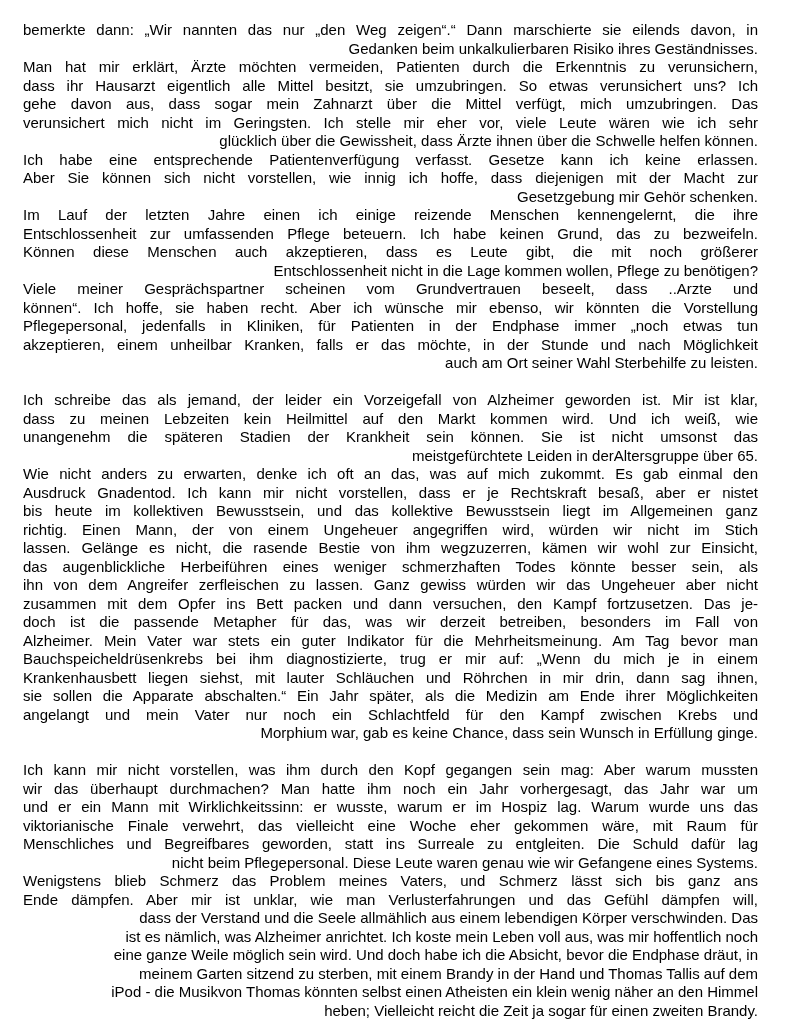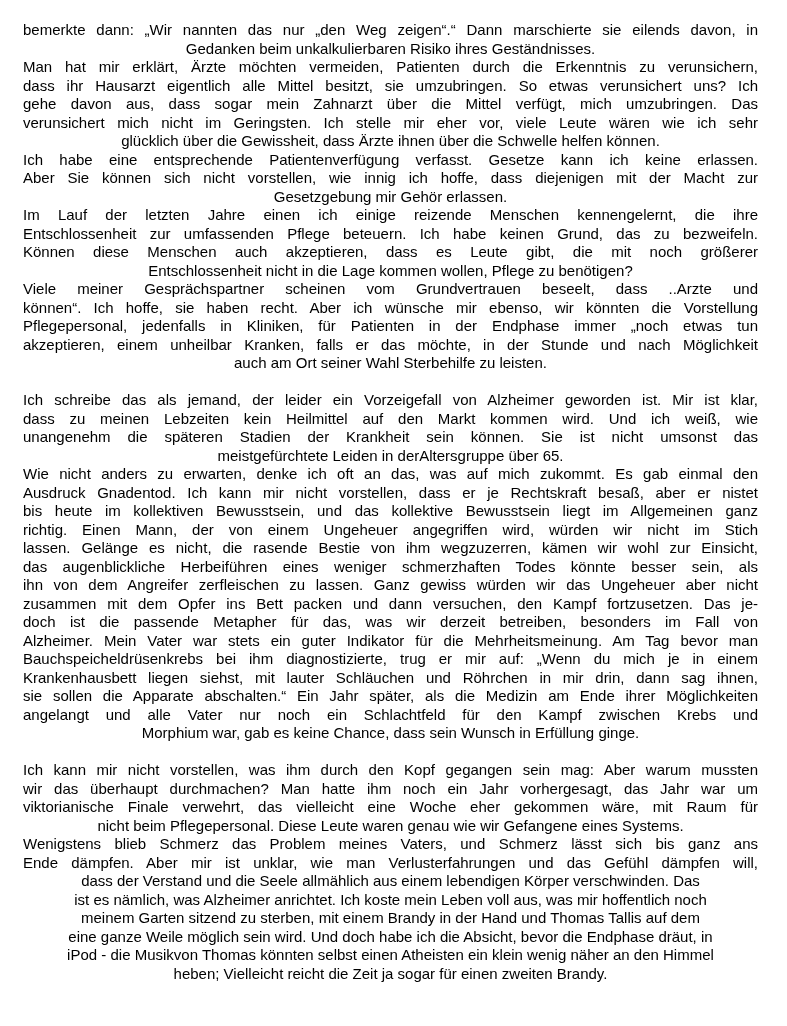--- a/index.html
+++ b/index.html
@@ -16,41 +16,41 @@
     font-family: Liberation Sans, sans-serif;
     font-size: 15px;
     color: #000000;
     -webkit-font-smoothing: none;
   }
   .ln {
     height: 18.5px;
     line-height: 18.5px;
     overflow: hidden;
     white-space: normal;
-    text-align: center;
+    text-align: right;
   }
   .ln.j {
     text-align: justify;
     text-align-last: justify;
   }
 </style>
 </head>
 <body>
 
 <div class="page">
   <div class="ln j">bemerkte dann: „Wir nannten das nur „den Weg zeigen“.“ Dann marschierte sie eilends davon, in</div>
   <div class="ln">Gedanken beim unkalkulierbaren Risiko ihres Geständnisses.</div>
   <div class="ln j">Man hat mir erklärt, Ärzte möchten vermeiden, Patienten durch die Erkenntnis zu verunsichern,</div>
   <div class="ln j">dass ihr Hausarzt eigentlich alle Mittel besitzt, sie umzubringen. So etwas verunsichert uns? Ich</div>
   <div class="ln j">gehe davon aus, dass sogar mein Zahnarzt über die Mittel verfügt, mich umzubringen. Das</div>
   <div class="ln j">verunsichert mich nicht im Geringsten. Ich stelle mir eher vor, viele Leute wären wie ich sehr</div>
   <div class="ln">glücklich über die Gewissheit, dass Ärzte ihnen über die Schwelle helfen können.</div>
   <div class="ln j">Ich habe eine entsprechende Patientenverfügung verfasst. Gesetze kann ich keine erlassen.</div>
   <div class="ln j">Aber Sie können sich nicht vorstellen, wie innig ich hoffe, dass diejenigen mit der Macht zur</div>
-  <div class="ln">Gesetzgebung mir Gehör erlassen.</div>
+  <div class="ln">Gesetzgebung mir Gehör schenken.</div>
   <div class="ln j">Im Lauf der letzten Jahre einen ich einige reizende Menschen kennengelernt, die ihre</div>
   <div class="ln j">Entschlossenheit zur umfassenden Pflege beteuern. Ich habe keinen Grund, das zu bezweifeln.</div>
   <div class="ln j">Können diese Menschen auch akzeptieren, dass es Leute gibt, die mit noch größerer</div>
   <div class="ln">Entschlossenheit nicht in die Lage kommen wollen, Pflege zu benötigen?</div>
   <div class="ln j">Viele meiner Gesprächspartner scheinen vom Grundvertrauen beseelt, dass ..Arzte und</div>
   <div class="ln j">können“. Ich hoffe, sie haben recht. Aber ich wünsche mir ebenso, wir könnten die Vorstellung</div>
   <div class="ln j">Pflegepersonal, jedenfalls in Kliniken, für Patienten in der Endphase immer „noch etwas tun</div>
   <div class="ln j">akzeptieren, einem unheilbar Kranken, falls er das möchte, in der Stunde und nach Möglichkeit</div>
   <div class="ln">auch am Ort seiner Wahl Sterbehilfe zu leisten.</div>
   <div class="ln"></div>
@@ -64,28 +64,30 @@
   <div class="ln j">richtig. Einen Mann, der von einem Ungeheuer angegriffen wird, würden wir nicht im Stich</div>
   <div class="ln j">lassen. Gelänge es nicht, die rasende Bestie von ihm wegzuzerren, kämen wir wohl zur Einsicht,</div>
   <div class="ln j">das augenblickliche Herbeiführen eines weniger schmerzhaften Todes könnte besser sein, als</div>
   <div class="ln j">ihn von dem Angreifer zerfleischen zu lassen. Ganz gewiss würden wir das Ungeheuer aber nicht</div>
   <div class="ln j">zusammen mit dem Opfer ins Bett packen und dann versuchen, den Kampf fortzusetzen. Das je-</div>
   <div class="ln j">doch ist die passende Metapher für das, was wir derzeit betreiben, besonders im Fall von</div>
   <div class="ln j">Alzheimer. Mein Vater war stets ein guter Indikator für die Mehrheitsmeinung. Am Tag bevor man</div>
   <div class="ln j">Bauchspeicheldrüsenkrebs bei ihm diagnostizierte, trug er mir auf: „Wenn du mich je in einem</div>
   <div class="ln j">Krankenhausbett liegen siehst, mit lauter Schläuchen und Röhrchen in mir drin, dann sag ihnen,</div>
   <div class="ln j">sie sollen die Apparate abschalten.“ Ein Jahr später, als die Medizin am Ende ihrer Möglichkeiten</div>
-  <div class="ln j">angelangt und alle Vater nur noch ein Schlachtfeld für den Kampf zwischen Krebs und</div>
+  <div class="ln j">angelangt und mein Vater nur noch ein Schlachtfeld für den Kampf zwischen Krebs und</div>
   <div class="ln">Morphium war, gab es keine Chance, dass sein Wunsch in Erfüllung ginge.</div>
   <div class="ln"></div>
   <div class="ln j">Ich kann mir nicht vorstellen, was ihm durch den Kopf gegangen sein mag: Aber warum mussten</div>
   <div class="ln j">wir das überhaupt durchmachen? Man hatte ihm noch ein Jahr vorhergesagt, das Jahr war um</div>
+  <div class="ln j">und er ein Mann mit Wirklichkeitssinn: er wusste, warum er im Hospiz lag. Warum wurde uns das</div>
   <div class="ln j">viktorianische Finale verwehrt, das vielleicht eine Woche eher gekommen wäre, mit Raum für</div>
+  <div class="ln j">Menschliches und Begreifbares geworden, statt ins Surreale zu entgleiten. Die Schuld dafür lag</div>
   <div class="ln">nicht beim Pflegepersonal. Diese Leute waren genau wie wir Gefangene eines Systems.</div>
   <div class="ln j">Wenigstens blieb Schmerz das Problem meines Vaters, und Schmerz lässt sich bis ganz ans</div>
   <div class="ln j">Ende dämpfen. Aber mir ist unklar, wie man Verlusterfahrungen und das Gefühl dämpfen will,</div>
   <div class="ln">dass der Verstand und die Seele allmählich aus einem lebendigen Körper verschwinden. Das</div>
   <div class="ln">ist es nämlich, was Alzheimer anrichtet. Ich koste mein Leben voll aus, was mir hoffentlich noch</div>
+  <div class="ln">eine ganze Weile möglich sein wird. Und doch habe ich die Absicht, bevor die Endphase dräut, in</div>
   <div class="ln">meinem Garten sitzend zu sterben, mit einem Brandy in der Hand und Thomas Tallis auf dem</div>
-  <div class="ln">eine ganze Weile möglich sein wird. Und doch habe ich die Absicht, bevor die Endphase dräut, in</div>
   <div class="ln">iPod - die Musikvon Thomas könnten selbst einen Atheisten ein klein wenig näher an den Himmel</div>
   <div class="ln">heben; Vielleicht reicht die Zeit ja sogar für einen zweiten Brandy.</div>
 </div>
 
 </body></html>

